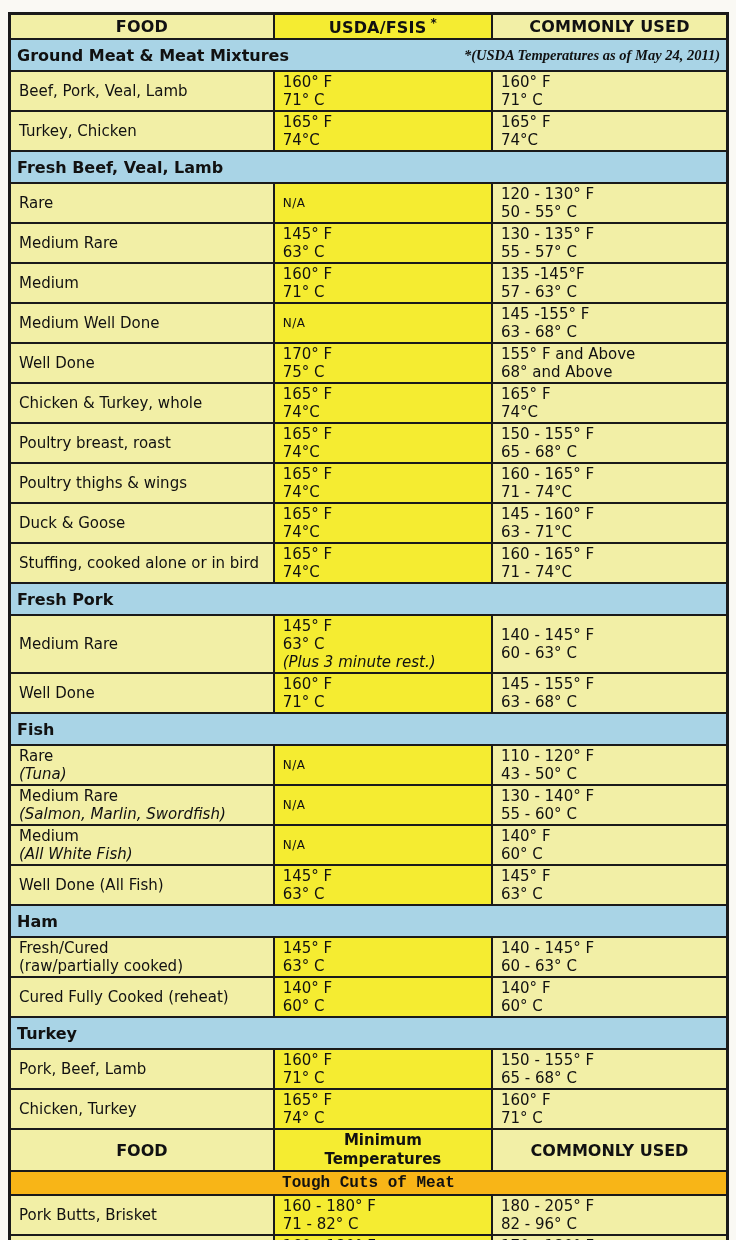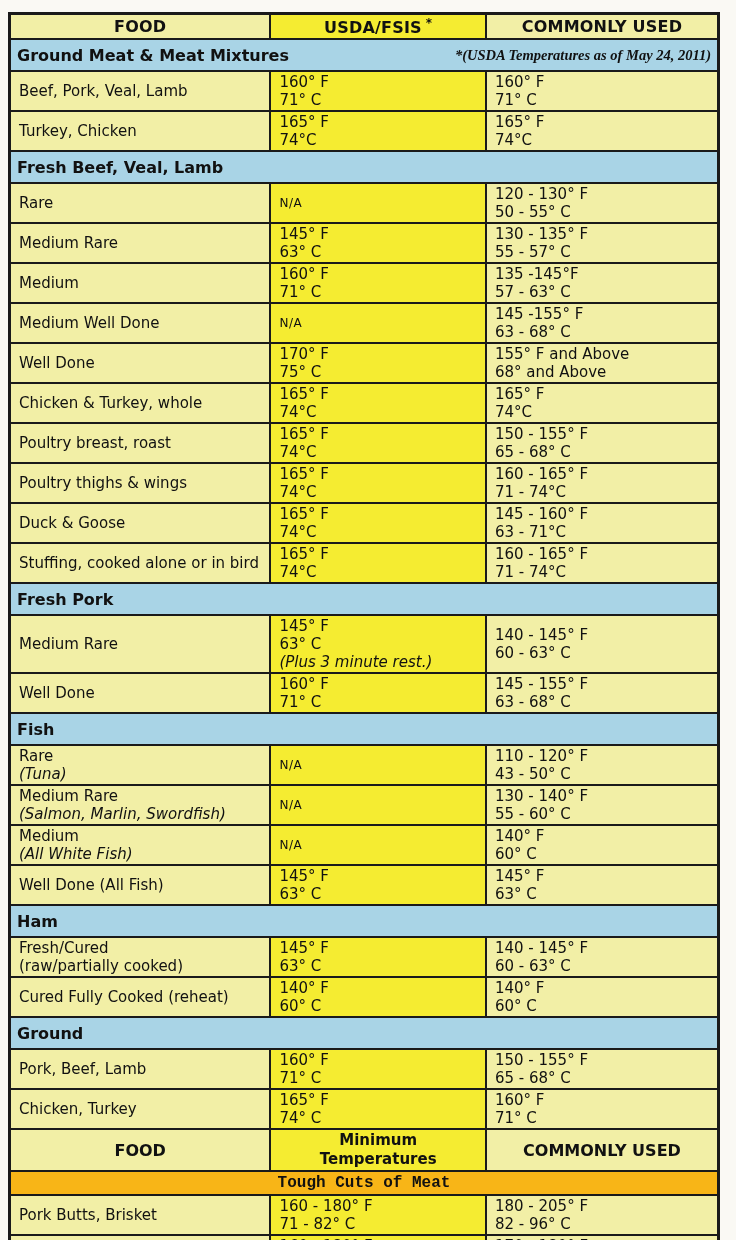--- a/index.html
+++ b/index.html
@@ -15,21 +15,21 @@
   html, body { margin: 0; padding: 0; }
   body {
     width: 736px;
     background: var(--page_bg);
     font-family: "DejaVu Sans", "Liberation Sans", sans-serif;
     color: var(--text);
   }
   .page {
     width: 736px;
     height: 1240px;
-    padding: 12px 16px 6px 8px;
+    padding: 12px 7px 6px 8px;
   }
   table.temp-table {
     width: 100%;
     border-collapse: collapse;
     border: 3px solid var(--border);
     table-layout: fixed;
   }
   td, th {
     border: 2px solid var(--border);
     padding: 1px 8px;
@@ -395,21 +395,21 @@
             <div class="ln ">60° C</div>
           </td>
           <td class="pale temp-cell">
             <div class="ln ">140° F</div>
             <div class="ln ">60° C</div>
           </td>
         </tr>
         <tr>
           <td colspan="3" class="section">
             <div class="sec-flex">
-              <span class="sec-label">Ground</span>
+              <span class="sec-label">Turkey</span>
             </div>
           </td>
         </tr>
         <tr>
           <td class="pale food-cell">
             <div class="ln ">Pork, Beef, Lamb</div>
           </td>
           <td class="bright temp-cell">
             <div class="ln ">160° F</div>
             <div class="ln ">71° C</div>

